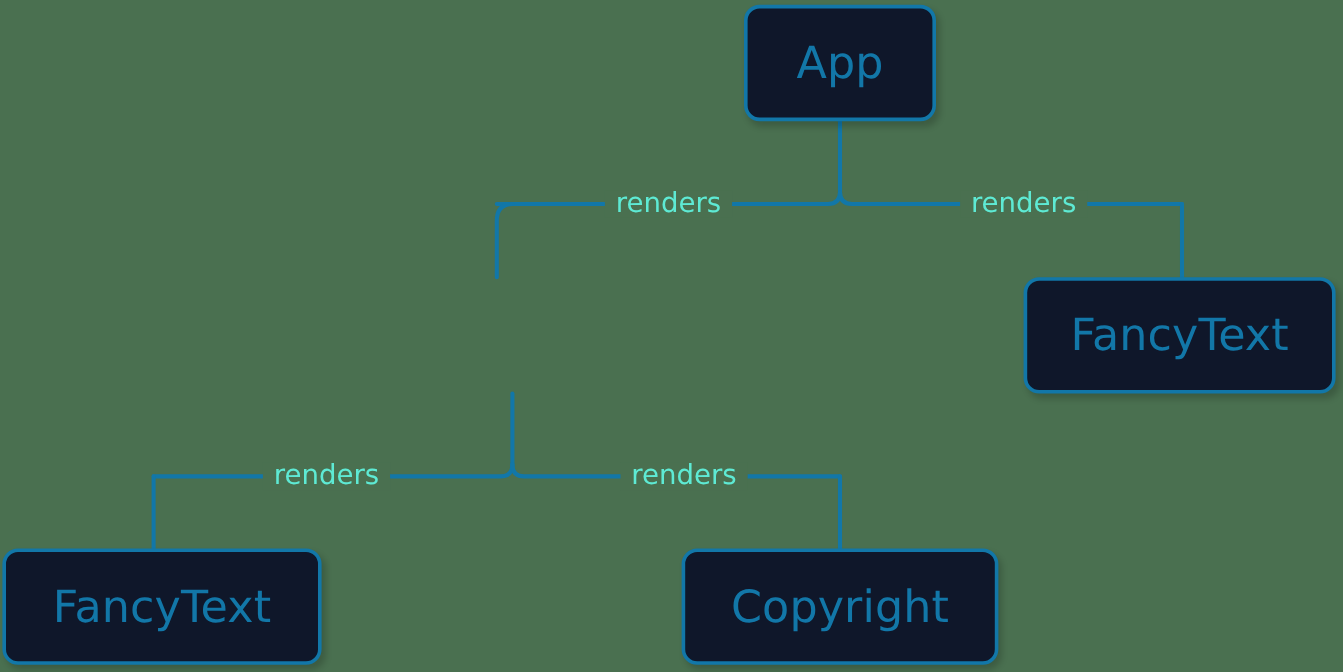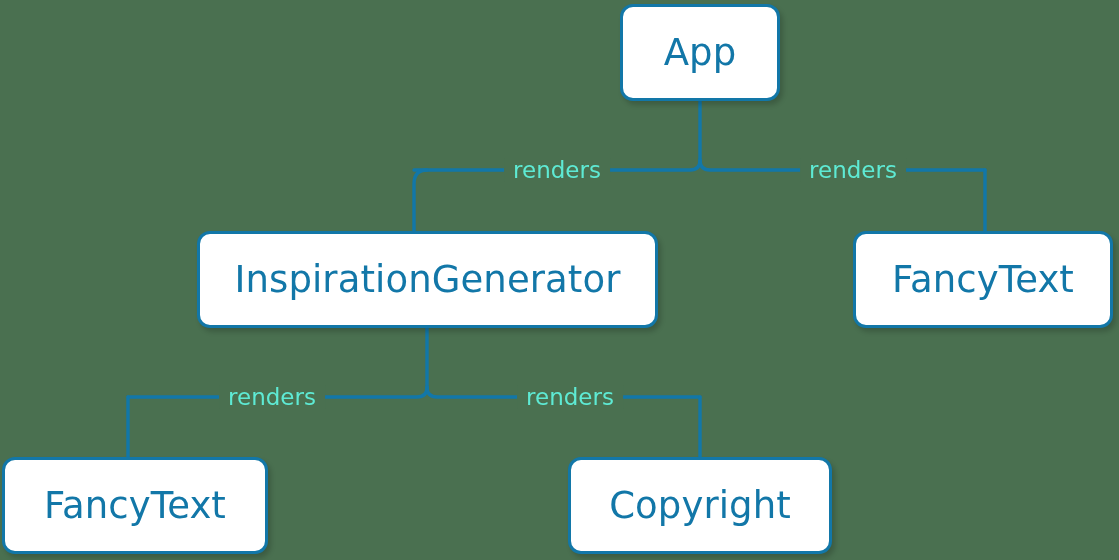--- a/index.html
+++ b/index.html
@@ -24,21 +24,21 @@
     position: absolute;
     left: 0;
     top: 0;
     width: 1119px;
     height: 560px;
     pointer-events: none;
   }
   .node {
     position: absolute;
     box-sizing: border-box;
-    background: #ffffff;
+    background: #0f172a;
     border: 3px solid #1277a8;
     border-radius: 13px;
     box-shadow: 3px 4px 5px rgba(0,0,0,0.18);
     display: flex;
     align-items: center;
     justify-content: center;
     z-index: 3;
   }
   .node-label {
     color: #1277a8;
@@ -96,23 +96,20 @@
 
   <div class="edge-label" style="left:557px; top:170px;">renders</div>
   <div class="edge-label" style="left:853px; top:170px;">renders</div>
   <div class="edge-label" style="left:272px; top:397px;">renders</div>
   <div class="edge-label" style="left:570px; top:397px;">renders</div>
 
   <div class="node" id="node-app">
     <span class="node-label">App</span>
   </div>
 
-  <div class="node" id="node-inspgen">
-    <span class="node-label">InspirationGenerator</span>
-  </div>
 
   <div class="node" id="node-fancy-right">
     <span class="node-label">FancyText</span>
   </div>
 
   <div class="node" id="node-fancy-bottom">
     <span class="node-label">FancyText</span>
   </div>
 
   <div class="node" id="node-copyright">

